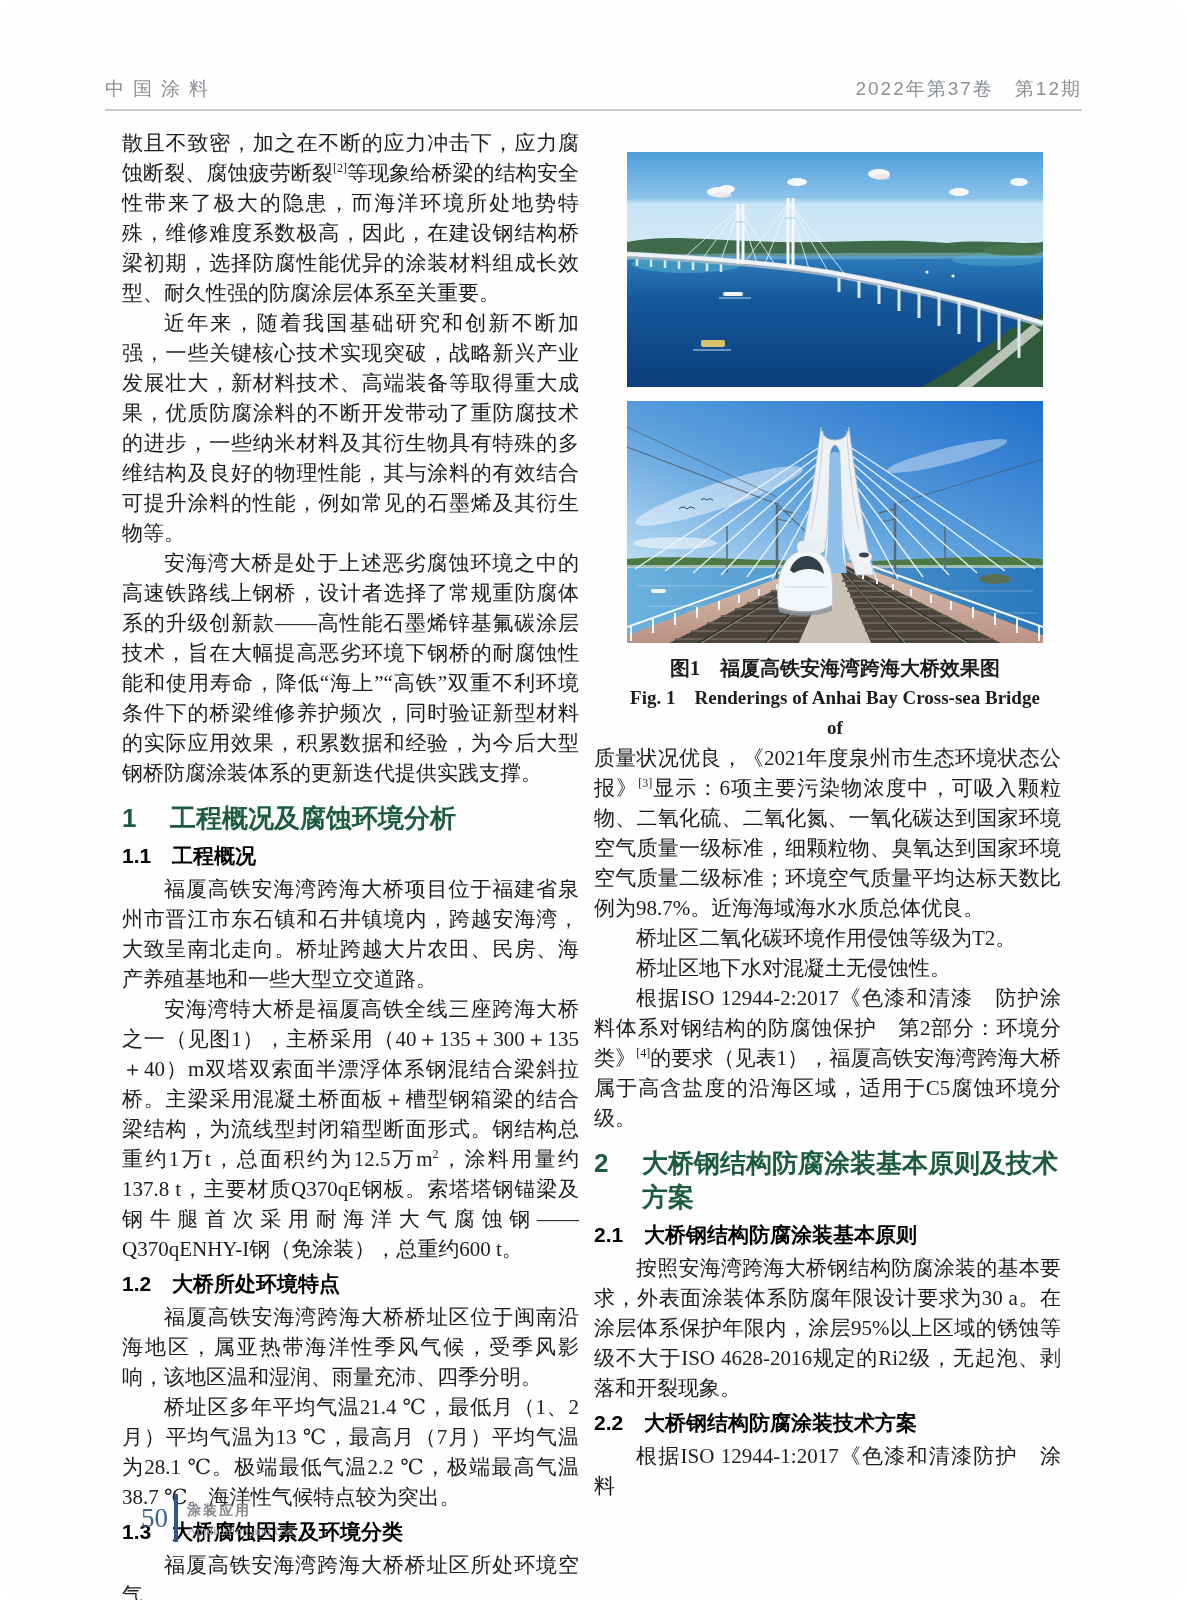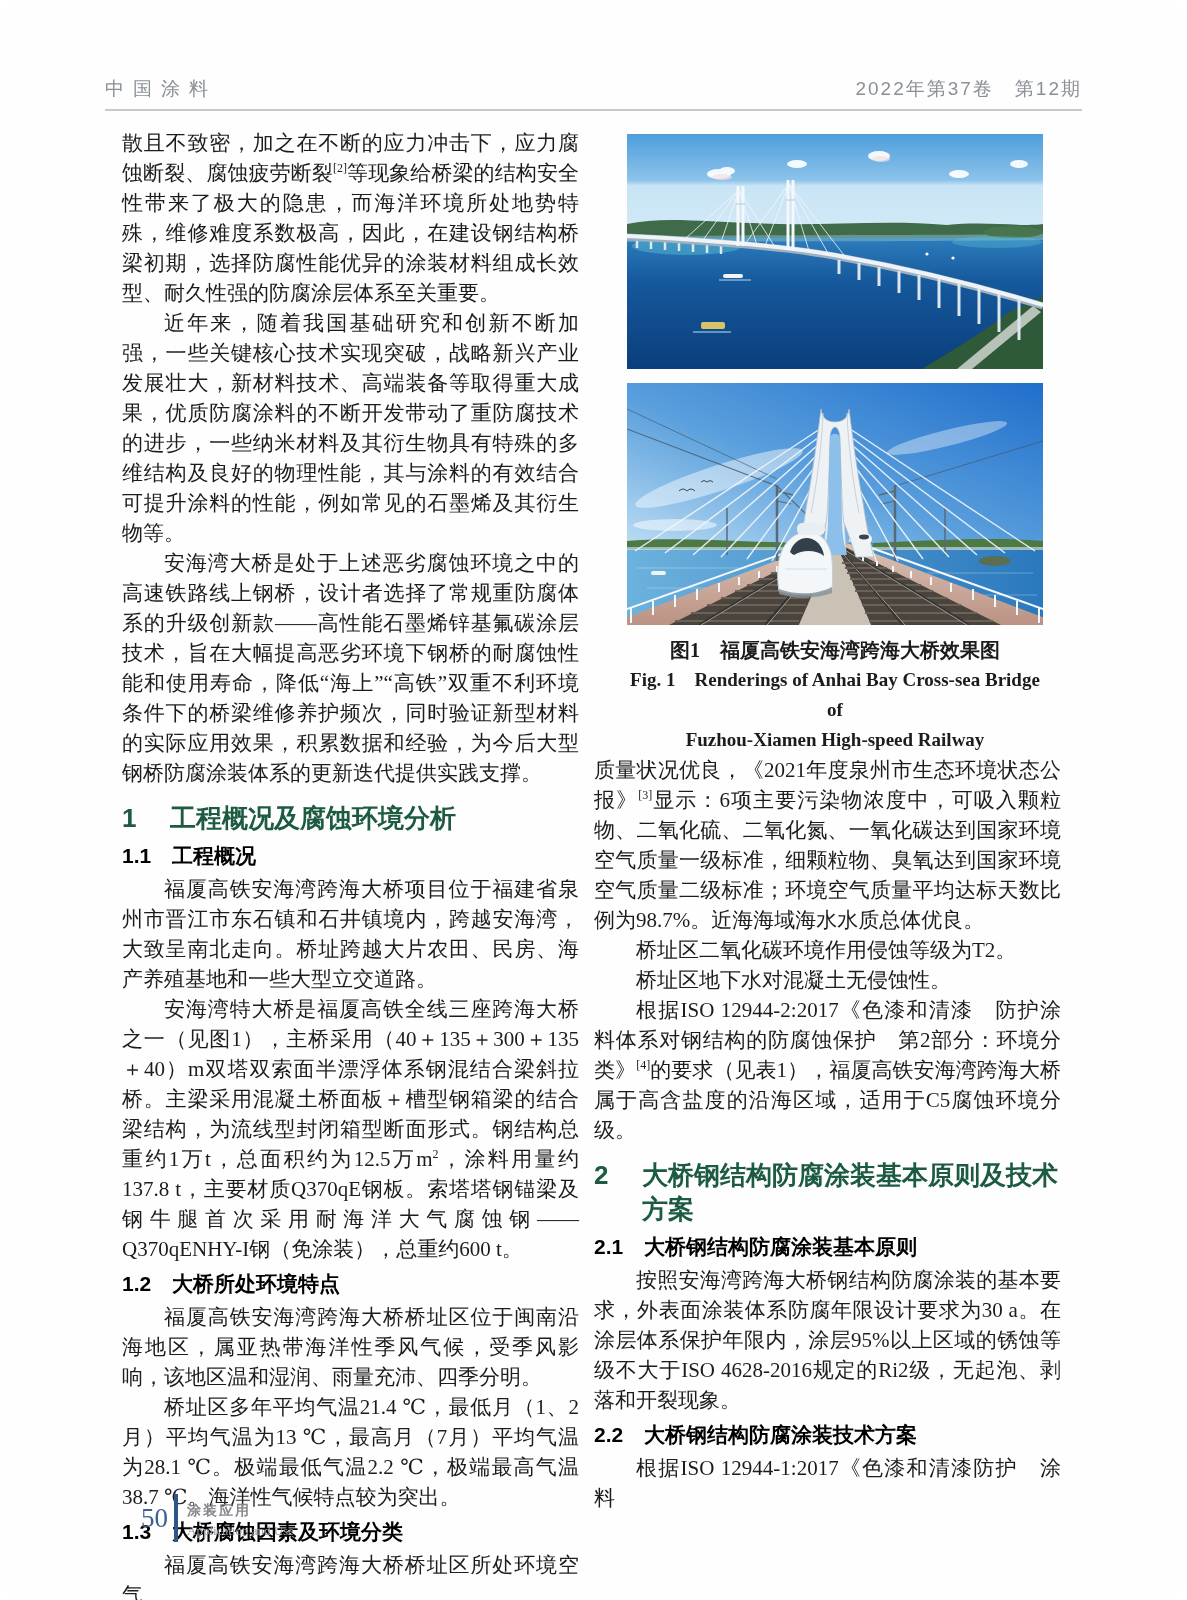--- a/index.html
+++ b/index.html
@@ -19,21 +19,21 @@
   p.ind{text-indent:2em;}
   sup.ref{font-size:12px;line-height:0;vertical-align:super;}
   
   .sec{display:flex;color:#1c5b40;font-family:"Liberation Sans",sans-serif;font-weight:bold;
        font-size:26px;line-height:34px;margin:13px 0 7px 0;}
   .sec .num{flex:none;width:48px;}
   .sub{display:flex;color:#000000;font-family:"Liberation Sans",sans-serif;font-weight:bold;
        font-size:21px;line-height:27px;margin:6px 0 5px 0;}
   .sub .num{flex:none;width:50px;}
   
-  .figwrap{width:416px;margin:6px auto 0 auto;padding-left:15px;}
+  .figwrap{width:416px;margin:24px auto 0 auto;padding-left:15px;}
   .figwrap svg{display:block;}
   .gap{height:14px;}
   .cap-zh{text-align:center;font-weight:bold;font-size:20px;line-height:30px;margin-top:10px;}
   .cap-en{text-align:center;font-weight:bold;font-size:19px;line-height:30px;
           font-family:"Liberation Serif",serif;}
   .after-cap{margin-top:10px;}
   
   .ftr{position:absolute;left:130px;top:1494px;display:flex;align-items:center;}
   .ftr .pgnum{font-size:27px;color:#3a6191;width:38px;text-align:right;}
   .ftr .bar{width:4px;height:48px;background:#2e5688;margin:0 9px 0 6px;}
@@ -348,21 +348,20 @@
 
         <path d="M152,208 C149,190 151,172 158,162 C164,153 172,149 181,149 C193,149 201,158 204,170 C206,181 206,196 205,206 C190,213 166,213 152,208 Z" fill="#f4f7f9" stroke="#c5ced6" stroke-width="1"></path>
         <path d="M163,169 C167,157 177,153 185,156 C192,159 196,165 197,173 C190,167 176,166 167,172 C165,171 164,170 163,169 Z" fill="#333f49"></path>
         <path d="M152,206 C168,212 190,212 205,204 L205,210 C189,216 167,216 152,211 Z" fill="#8a949c" opacity="0.85"></path>
         <rect x="170" y="140" width="28" height="12" rx="5" fill="#e9eef2"></rect>
         <line x1="158" y1="186" x2="200" y2="186" stroke="#d4dbe1" stroke-width="1"></line>
       </svg>
 
       <div class="cap-zh">图1　福厦高铁安海湾跨海大桥效果图</div>
       <div class="cap-en">Fig. 1 Renderings of Anhai Bay Cross-sea Bridge of</div>
-      <div class="cap-en">Fuzhou-Xiamen High-speed Railway</div>
     </div>
 
     <p class="body after-cap"><span>质量状况优良，《2021年度泉州市生态环境状态公报》</span><sup class="ref">[3]</sup><span>显示：6项主要污染物浓度中，可吸入颗粒物、二氧化硫、二氧化氮、一氧化碳达到国家环境空气质量一级标准，细颗粒物、臭氧达到国家环境空气质量二级标准；环境空气质量平均达标天数比例为98.7%。近海海域海水水质总体优良。</span></p>
     <p class="body ind">桥址区二氧化碳环境作用侵蚀等级为T2。</p>
     <p class="body ind">桥址区地下水对混凝土无侵蚀性。</p>
     <p class="body ind"><span>根据ISO 12944-2:2017《色漆和清漆　防护涂料体系对钢结构的防腐蚀保护　第2部分：环境分类》</span><sup class="ref">[4]</sup><span>的要求（见表1），福厦高铁安海湾跨海大桥属于高含盐度的沿海区域，适用于C5腐蚀环境分级。</span></p>
 
     <div class="sec">
       <span class="num">2</span>
       <span>大桥钢结构防腐涂装基本原则及技术方案</span>

